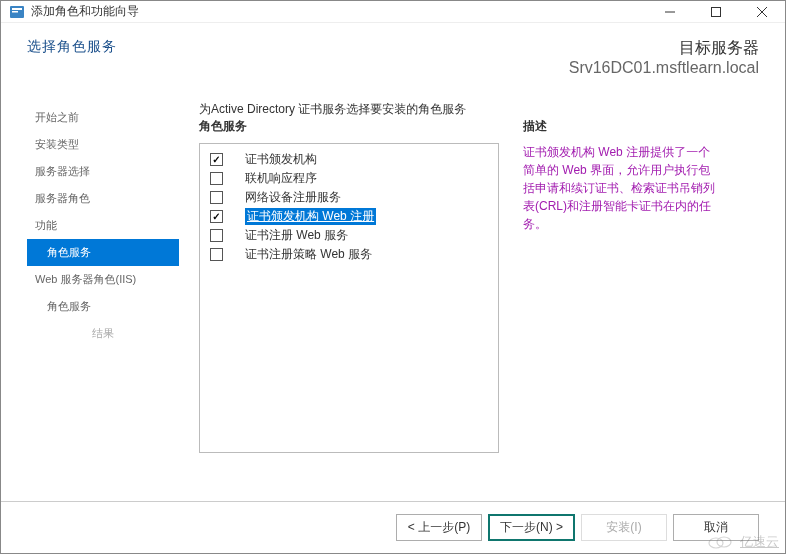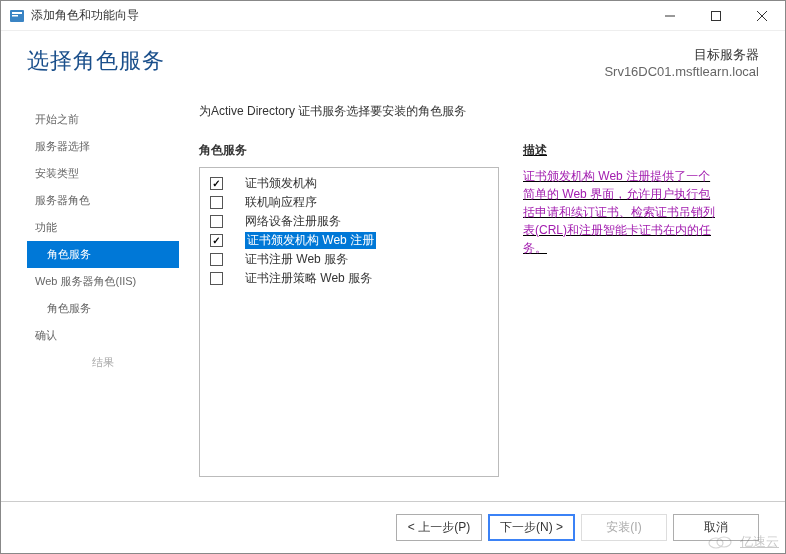--- a/index.html
+++ b/index.html
@@ -1,49 +1,49 @@
 <!DOCTYPE html>
 <html><head>
   <meta charset="utf-8">
   <style>
     * { margin: 0; padding: 0; box-sizing: border-box; font-family: "Microsoft YaHei", "Segoe UI", sans-serif; user-select: none; }
     body { width: 786px; height: 554px; background: #fff; border: 1px solid #888; position: relative; overflow: hidden; }
-    .titlebar { height: 30px; display: flex; align-items: center; border-bottom: 1px solid #eee; }
+    .titlebar { height: 22px; display: flex; align-items: center; border-bottom: 1px solid #eee; }
     .titlebar-icon { width: 16px; height: 16px; margin-left: 8px; margin-right: 6px; display: flex; align-items: center; }
     .titlebar-text { font-size: 12px; flex: 1; color: #333; }
     .win-btns { display: flex; height: 100%; }
     .win-btn { width: 46px; height: 100%; display: flex; align-items: center; justify-content: center; font-size: 14px; color: #333; }
     .win-btn svg { width: 10px; height: 10px; }
     .header-area { padding: 15px 26px 12px 26px; display: flex; justify-content: space-between; align-items: flex-start; }
-    .page-title { font-size: 22px; color: #1a4f8b; font-weight: 300; letter-spacing: 1px; }
-    .target-server { text-align: right; font-size: 13px; color: #555; }
+    .page-title { font-size: 14px; color: #1a4f8b; font-weight: 300; letter-spacing: 1px; }
+    .target-server { text-align: right; font-size: 16px; color: #555; }
     .target-server .label { color: #333; }
     .target-server .value { color: #666; }
     .body-area { display: flex; padding: 0 26px; gap: 20px; }
     .sidebar { width: 152px; flex-shrink: 0; padding-top: 15px; }
     .nav-item { font-size: 11px; color: #666; padding: 6px 8px; cursor: pointer; }
     .nav-item.indent { padding-left: 20px; }
     .nav-item.selected { background: #0078d7; color: #fff; }
     .nav-item.disabled { color: #aaa; text-align: center; }
     .main { flex: 1; padding-top: 12px; }
-    .instruction { font-size: 12px; color: #333; margin-bottom: 22px; }
+    .instruction { font-size: 12px; color: #333; }
     .columns { display: flex; gap: 24px; }
     .col-left { width: 300px; }
-    .col-right { flex: 1; text-decoration: underline; }
+    .col-right { flex: 1; }
     .col-title { font-size: 12px; font-weight: bold; margin-bottom: 8px; color: #333; }
     .listbox { border: 1px solid #bbb; width: 300px; height: 310px; padding: 6px 10px; background: #fff; }
     .check-row { display: flex; align-items: center; gap: 22px; font-size: 12px; padding: 1px 0; cursor: pointer; }
     .checkbox { width: 13px; height: 13px; border: 1px solid #555; display: inline-flex; align-items: center; justify-content: center; font-size: 10px; flex-shrink: 0; background: #fff; }
     .checkbox.checked::after { content: "✓"; color: #000; font-weight: bold; line-height: 1; }
     .check-label { color: #333; }
-    .check-label.selected { background: #0078d7; color: #fff; padding: 0 2px; }
+    .check-label.selected { background: #0078d7; color: #fff; padding: 0 2px; text-decoration: underline; }
     .description { font-size: 12px; color: #a21caf; line-height: 1.5; max-width: 196px; }
     .footer { position: absolute; bottom: 12px; left: 0; right: 0; display: flex; justify-content: flex-end; align-items: center; padding: 0 26px; gap: 6px; border-top: 1px solid #ccc; padding-top: 12px; }
     .btn { font-size: 12px; padding: 4px 8px; background: #fff; border: 1px solid #adadad; cursor: pointer; color: #333; min-width: 86px; text-align: center; }
-    .btn.default { border: 2px solid #3b82f6; padding: 3px 10px; }
+    .btn.default { border: 2px solid #0f766e; padding: 3px 10px; }
     .btn.disabled { color: #aaa; border-color: #ddd; cursor: default; }
     .watermark { position: absolute; right: 6px; bottom: 2px; opacity: 0.35; font-size: 13px; color: #666; display: flex; align-items: center; gap: 8px; text-decoration: underline; }
     .watermark svg { width: 24px; height: 14px; }
   </style>
 </head>
 <body>
 
 <div class="titlebar">
   <span class="titlebar-icon">
     <svg viewBox="0 0 16 16">
@@ -77,28 +77,27 @@
   <div class="page-title">选择角色服务</div>
   <div class="target-server">
     <div class="label">目标服务器</div>
     <div class="value">Srv16DC01.msftlearn.local</div>
   </div>
 </div>
 
 <div class="body-area">
   <div class="sidebar">
     <div class="nav-item">开始之前</div>
+    <div class="nav-item">安装类型</div>
     <div class="nav-item">服务器选择</div>
-    <div class="nav-item">安装类型</div>
     <div class="nav-item">服务器角色</div>
     <div class="nav-item">功能</div>
     <div class="nav-item indent selected">角色服务</div>
     <div class="nav-item">Web 服务器角色(IIS)</div>
     <div class="nav-item indent">角色服务</div>
-    <div class="nav-item">确认</div>
     <div class="nav-item disabled">结果</div>
   </div>
 
   <div class="main">
     <div class="instruction">为Active Directory 证书服务选择要安装的角色服务</div>
     <div class="columns">
       <div class="col-left">
         <div class="col-title">角色服务</div>
         <div class="listbox">
           <div id="roles-container">

